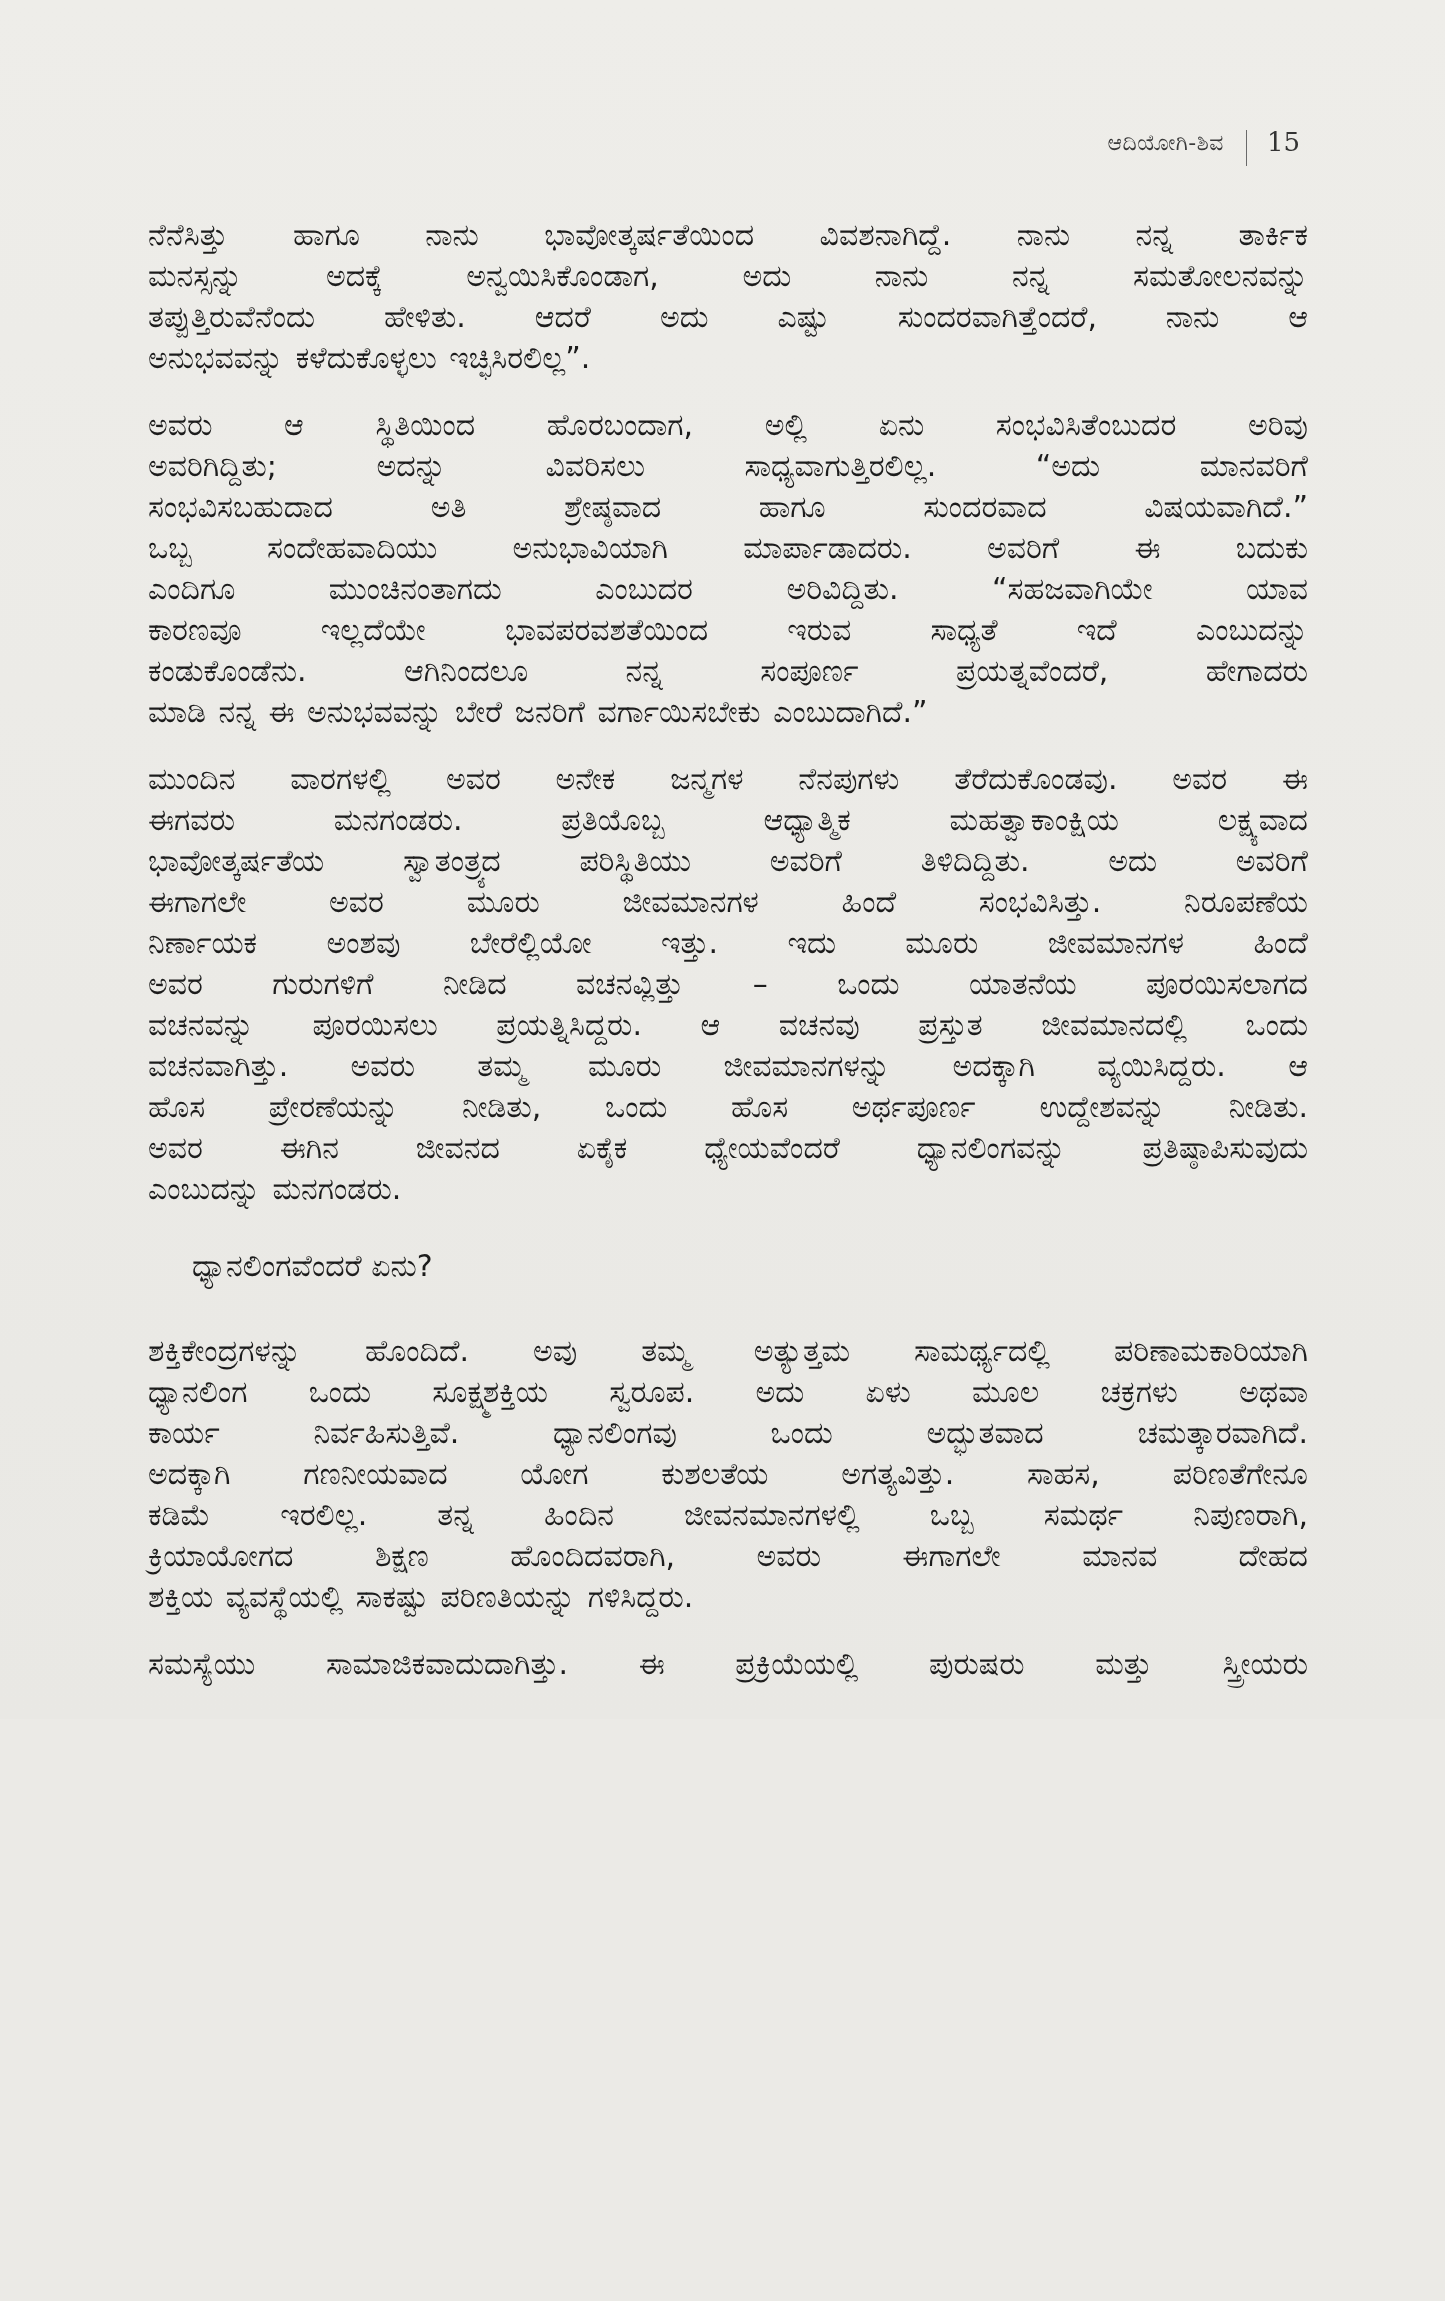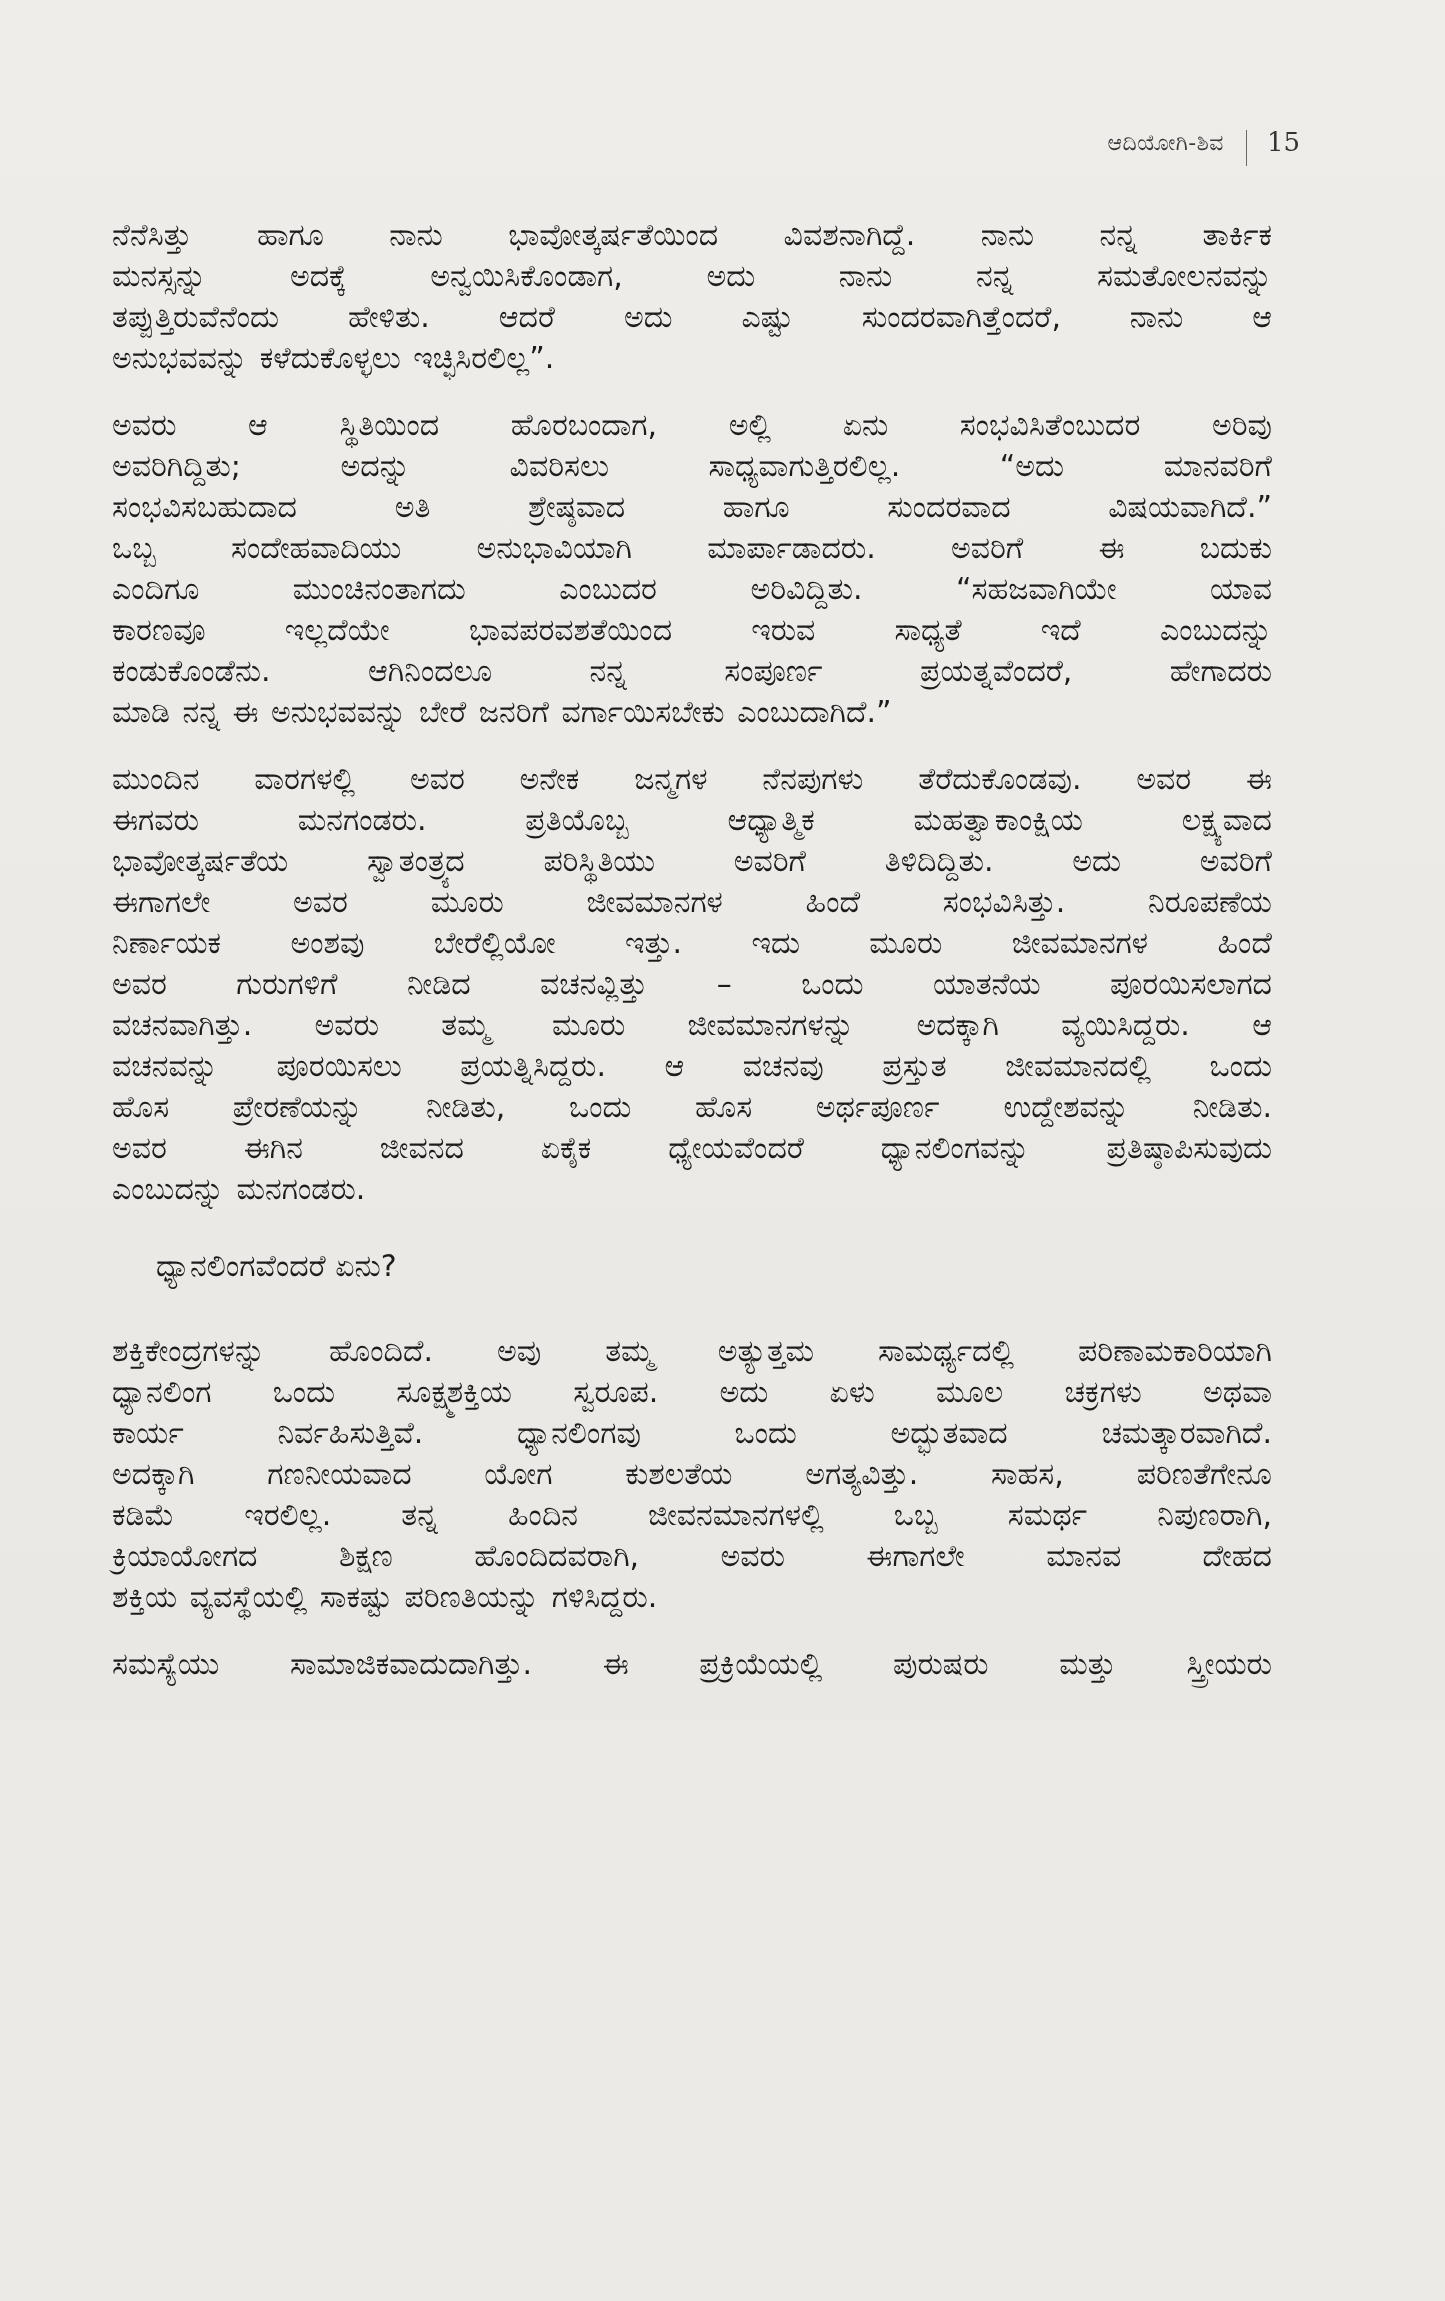--- a/index.html
+++ b/index.html
@@ -42,21 +42,21 @@
       margin: 0 20px 0 22px;
       transform: translateY(6px);
     }
     .running-head .pageno {
       font-family: "DejaVu Serif", serif;
       font-size: 26px;
       color: #333;
     }
     .content {
       position: absolute;
-      left: 112px;
+      left: 148px;
       top: 214px;
       width: 1160px;
     }
     .para {
       font-size: 30px;
       line-height: 41px;
       text-align: justify;
       margin: 0 0 26px 0;
       word-spacing: 3px;
     }
@@ -107,22 +107,22 @@
       <span class="line last">ಮಾಡಿ ನನ್ನ ಈ ಅನುಭವವನ್ನು ಬೇರೆ ಜನರಿಗೆ ವರ್ಗಾಯಿಸಬೇಕು ಎಂಬುದಾಗಿದೆ.”</span>
     </p>
 
     <p class="para">
       <span class="line">ಮುಂದಿನ ವಾರಗಳಲ್ಲಿ ಅವರ ಅನೇಕ ಜನ್ಮಗಳ ನೆನಪುಗಳು ತೆರೆದುಕೊಂಡವು. ಅವರ ಈ</span>
       <span class="line">ಈಗವರು ಮನಗಂಡರು. ಪ್ರತಿಯೊಬ್ಬ ಆಧ್ಯಾತ್ಮಿಕ ಮಹತ್ವಾಕಾಂಕ್ಷಿಯ ಲಕ್ಷ್ಯವಾದ</span>
       <span class="line">ಭಾವೋತ್ಕರ್ಷತೆಯ ಸ್ವಾತಂತ್ರ್ಯದ ಪರಿಸ್ಥಿತಿಯು ಅವರಿಗೆ ತಿಳಿದಿದ್ದಿತು. ಅದು ಅವರಿಗೆ</span>
       <span class="line">ಈಗಾಗಲೇ ಅವರ ಮೂರು ಜೀವಮಾನಗಳ ಹಿಂದೆ ಸಂಭವಿಸಿತ್ತು. ನಿರೂಪಣೆಯ</span>
       <span class="line">ನಿರ್ಣಾಯಕ ಅಂಶವು ಬೇರೆಲ್ಲಿಯೋ ಇತ್ತು. ಇದು ಮೂರು ಜೀವಮಾನಗಳ ಹಿಂದೆ</span>
       <span class="line">ಅವರ ಗುರುಗಳಿಗೆ ನೀಡಿದ ವಚನವ್ಲಿತ್ತು – ಒಂದು ಯಾತನೆಯ ಪೂರಯಿಸಲಾಗದ</span>
+      <span class="line">ವಚನವನ್ನು ಪೂರಯಿಸಲು ಪ್ರಯತ್ನಿಸಿದ್ದರು. ಆ ವಚನವು ಪ್ರಸ್ತುತ ಜೀವಮಾನದಲ್ಲಿ ಒಂದು</span>
       <span class="line">ವಚನವಾಗಿತ್ತು. ಅವರು ತಮ್ಮ ಮೂರು ಜೀವಮಾನಗಳನ್ನು ಅದಕ್ಕಾಗಿ ವ್ಯಯಿಸಿದ್ದರು. ಆ</span>
-      <span class="line">ವಚನವನ್ನು ಪೂರಯಿಸಲು ಪ್ರಯತ್ನಿಸಿದ್ದರು. ಆ ವಚನವು ಪ್ರಸ್ತುತ ಜೀವಮಾನದಲ್ಲಿ ಒಂದು</span>
       <span class="line">ಹೊಸ ಪ್ರೇರಣೆಯನ್ನು ನೀಡಿತು, ಒಂದು ಹೊಸ ಅರ್ಥಪೂರ್ಣ ಉದ್ದೇಶವನ್ನು ನೀಡಿತು.</span>
       <span class="line">ಅವರ ಈಗಿನ ಜೀವನದ ಏಕೈಕ ಧ್ಯೇಯವೆಂದರೆ ಧ್ಯಾನಲಿಂಗವನ್ನು ಪ್ರತಿಷ್ಠಾಪಿಸುವುದು</span>
       <span class="line last">ಎಂಬುದನ್ನು ಮನಗಂಡರು.</span>
     </p>
 
     <h2 class="heading" style="font-weight:normal;margin-left:44px;">ಧ್ಯಾನಲಿಂಗವೆಂದರೆ ಏನು?</h2>
 
     <p class="para">
       <span class="line">ಶಕ್ತಿಕೇಂದ್ರಗಳನ್ನು ಹೊಂದಿದೆ. ಅವು ತಮ್ಮ ಅತ್ಯುತ್ತಮ ಸಾಮರ್ಥ್ಯದಲ್ಲಿ ಪರಿಣಾಮಕಾರಿಯಾಗಿ</span>
       <span class="line">ಧ್ಯಾನಲಿಂಗ ಒಂದು ಸೂಕ್ಷ್ಮಶಕ್ತಿಯ ಸ್ವರೂಪ. ಅದು ಏಳು ಮೂಲ ಚಕ್ರಗಳು ಅಥವಾ</span>

